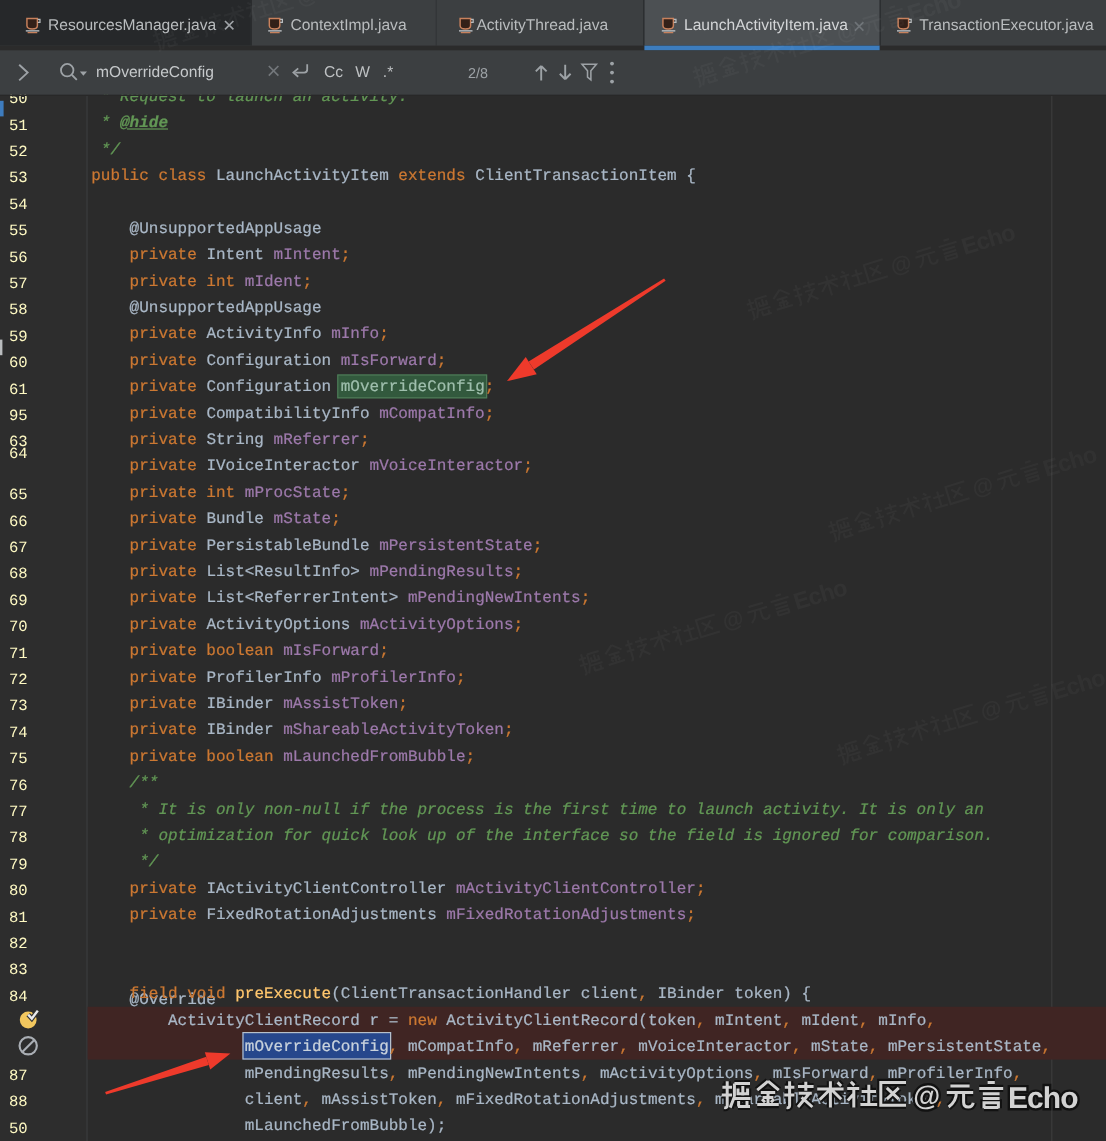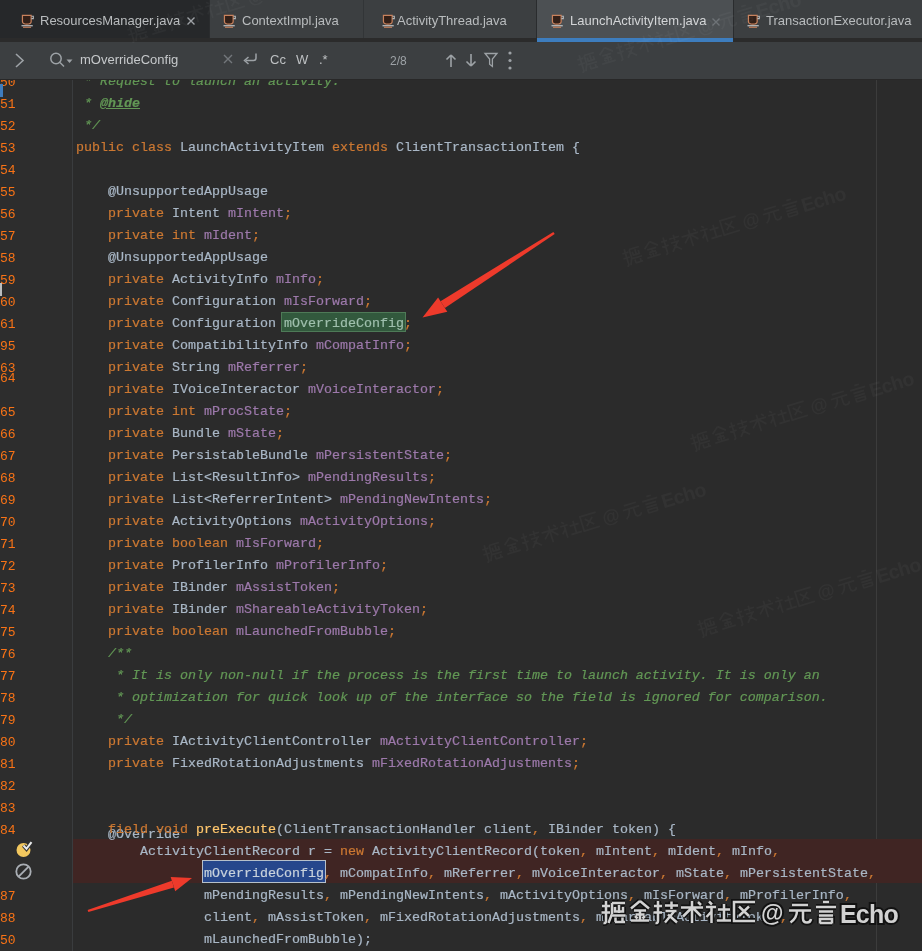--- a/index.html
+++ b/index.html
@@ -1,20 +1,20 @@
 <!DOCTYPE html>
 <html><head><meta charset="utf-8">
 <style>
 *{margin:0;padding:0;box-sizing:border-box}
 html,body{width:922px;height:951px;overflow:hidden;background:#2b2b2b}
 .abs{position:absolute}
 .tabt{position:absolute;font:13px/16px "Liberation Sans",sans-serif;color:#b9bcbe;z-index:2}
 .fbt{position:absolute;font:13px/16px "Liberation Sans",sans-serif;color:#bec1c3;z-index:6}
 .cl{position:absolute;left:76px;white-space:pre;font:13.33px/22px "Liberation Mono",monospace;color:#a9b7c6;z-index:2;-webkit-text-stroke:0.2px}
-.ln{position:absolute;left:0;width:30.5px;text-align:left;font:13px/22px "Liberation Mono",monospace;color:#f97316;z-index:2}
+.ln{position:absolute;left:0;width:30.5px;text-align:center;font:13px/22px "Liberation Mono",monospace;color:#fef9c3;z-index:2}
 .k{color:#cc7832}
 .f{color:#9d79ab}
 .c{color:#629755;font-style:italic}
 .ch{color:#629755;font-style:italic;font-weight:bold;text-decoration:underline}
 .y{color:#ffc66d}
 .g{color:#9fbfad}
 .b{color:#c8d2dc}
 </style></head>
 <body>
 <div class="abs" style="left:0;top:80px;width:922px;height:871px;background:#2b2b2b"></div>

